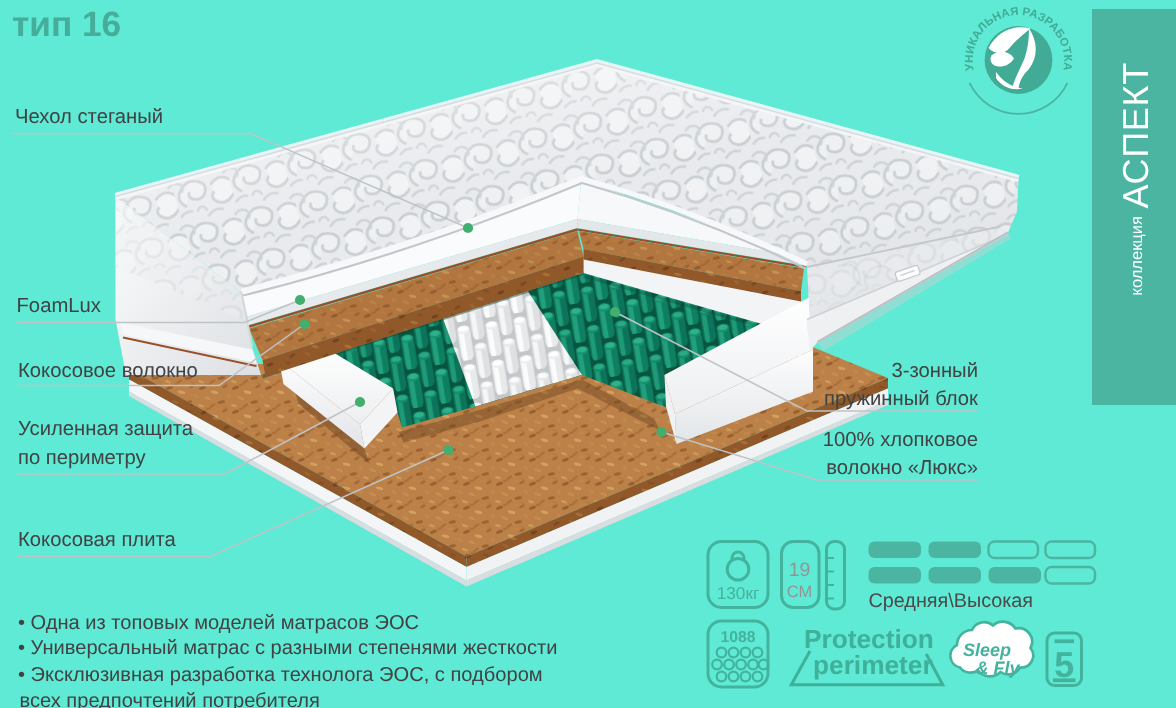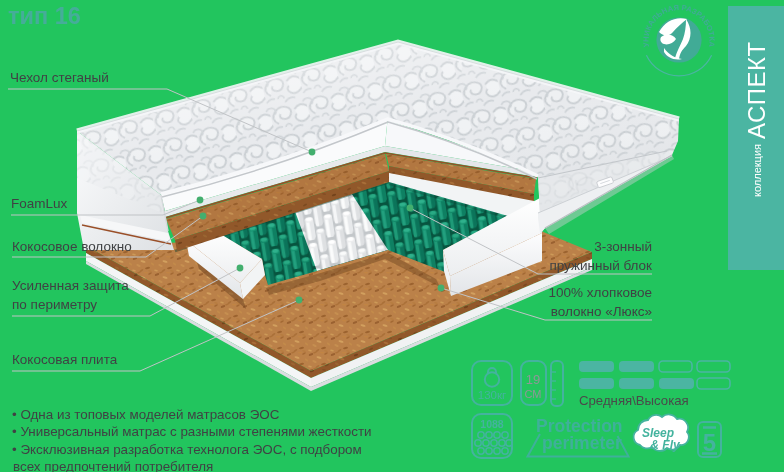--- a/index.html
+++ b/index.html
@@ -1,16 +1,16 @@
 <!DOCTYPE html>
 <html><head>
 <meta charset="utf-8">
 <style>
   html,body{margin:0;padding:0;background:#fff;}
-  #page{position:relative;width:784px;height:472px;overflow:hidden;background:#22c55e;
+  #page{position:relative;width:784px;height:472px;overflow:hidden;background:#5eead4;
         font-family:"Liberation Sans", sans-serif;}
   svg{position:absolute;left:0;top:0;}
 </style>
 </head>
 <body>
 <div id="page">
 <svg width="784" height="472" viewBox="0 0 784 472">
 <defs>
 
   <pattern id="quilt" width="38" height="29" patternUnits="userSpaceOnUse" patternTransform="rotate(-16 0 0)">

